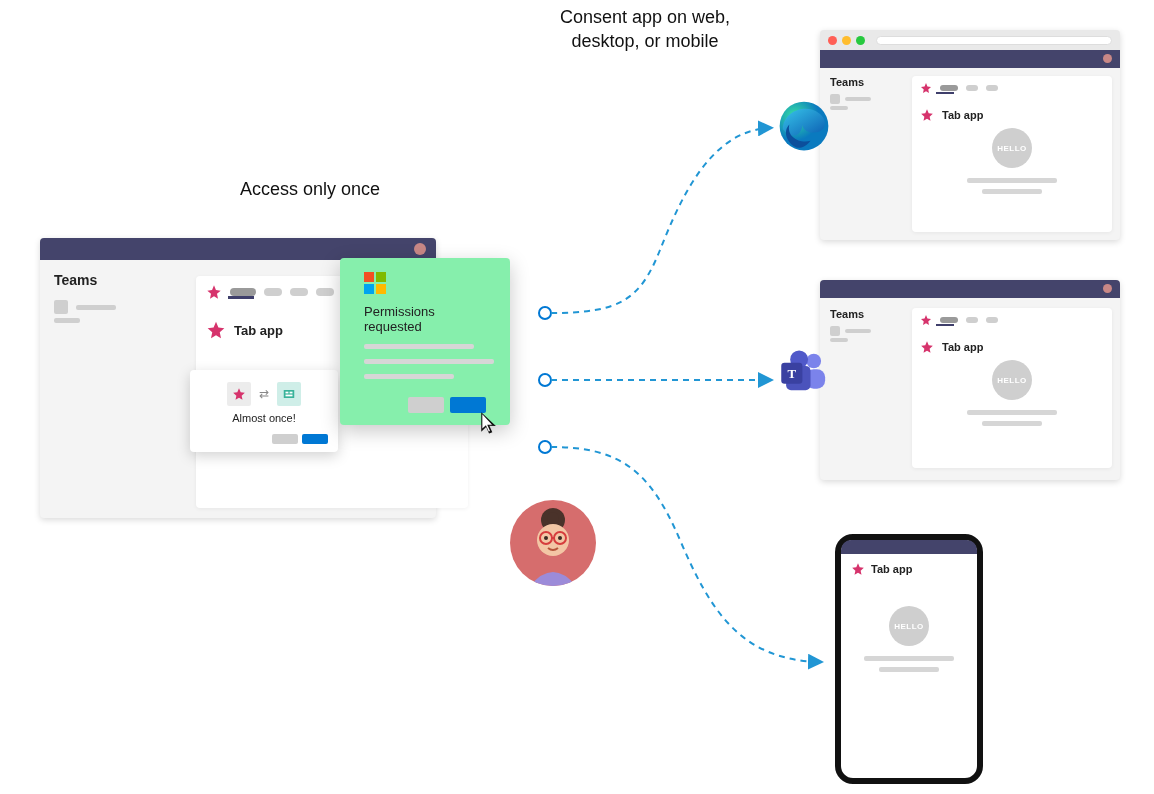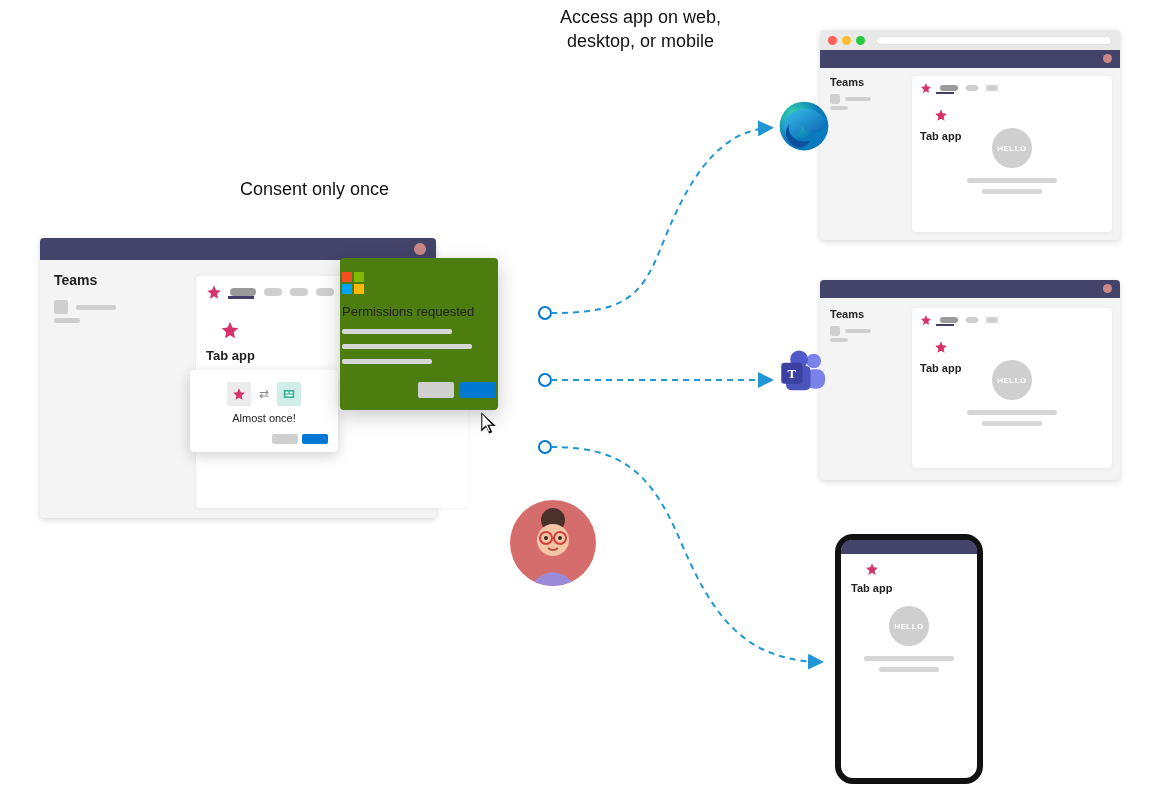--- a/index.html
+++ b/index.html
@@ -22,34 +22,34 @@
   .tab-panel { position: absolute; left: 156px; top: 38px; width: 272px; height: 232px; background: #fff; border-radius: 4px; box-shadow: 0 1px 4px rgba(0,0,0,.06); }
   .tabstrip { position: absolute; top: 8px; left: 10px; display: flex; align-items: center; gap: 8px; }
   .star { width: 16px; height: 16px; }
   .star svg { width: 100%; height: 100%; display: block; }
   .pill { height: 8px; border-radius: 4px; background: #cfcfcf; }
   .pill.p1 { width: 26px; background: #9a9a9a; }
   .pill.p2 { width: 18px; }
   .pill.p3 { width: 18px; }
   .pill.p4 { width: 18px; }
   .tab-under { position: absolute; top: 20px; left: 32px; width: 26px; height: 3px; background: #3f3f6b; }
-  .tab-title { position: absolute; left: 10px; top: 44px; display: flex; align-items: center; gap: 8px; flex-direction: column; }
+  .tab-title { position: absolute; left: 10px; top: 44px; display: flex; align-items: center; gap: 8px; }
   .tab-title .star { width: 20px; height: 20px; }
   .tab-title .label { font-size: 13px; font-weight: 700; color: #222; }
 
   .almost { position: absolute; left: 190px; top: 370px; width: 148px; background: #fff; border-radius: 4px; box-shadow: 0 4px 14px rgba(0,0,0,.18); padding: 12px 10px 8px; }
   .almost .iconrow { display: flex; gap: 8px; align-items: center; justify-content: center; }
   .iconbox { width: 24px; height: 24px; background: #ececec; display: flex; align-items: center; justify-content: center; border-radius: 2px; }
   .swap { color: #888; font-size: 12px; }
   .almost .cap { text-align: center; font-size: 11px; margin-top: 6px; color: #222; }
   .almost .btns { display: flex; gap: 4px; justify-content: flex-end; margin-top: 10px; }
   .btn-gray { width: 26px; height: 10px; background: #cfcfcf; border-radius: 2px; }
   .btn-blue { width: 26px; height: 10px; background: #0078d4; border-radius: 2px; }
 
-  .perm { position: absolute; left: 340px; top: 258px; width: 158px; background: #4d7c0f; border-radius: 4px; box-shadow: 0 6px 20px rgba(0,0,0,.22); padding: 14px 2px 12px; }
+  .perm { position: absolute; left: 340px; top: 258px; width: 170px; background: #86efac; border-radius: 4px; box-shadow: 0 6px 20px rgba(0,0,0,.22); padding: 14px 24px 12px; }
   .mslogo { width: 22px; height: 22px; display: grid; grid-template-columns: 10px 10px; grid-template-rows: 10px 10px; gap: 2px; }
   .mslogo div:nth-child(1){ background:#f25022; } .mslogo div:nth-child(2){ background:#7fba00; }
   .mslogo div:nth-child(3){ background:#00a4ef; } .mslogo div:nth-child(4){ background:#ffb900; }
   .perm .title { font-size: 13px; margin-top: 10px; color: #222; }
   .perm .line { height: 5px; background: #d6d6d6; border-radius: 2px; margin-top: 10px; }
   .perm .line.l1 { width: 110px; } .perm .line.l2 { width: 130px; } .perm .line.l3 { width: 90px; }
   .perm .btns { display: flex; gap: 6px; justify-content: flex-end; margin-top: 18px; }
   .perm .btn-gray { width: 36px; height: 16px; }
   .perm .btn-blue { width: 36px; height: 16px; }
   .cursor { position: absolute; left: 478px; top: 410px; }
@@ -122,22 +122,22 @@
 <body>
 
 <svg width="0" height="0" style="position:absolute">
   <defs>
     <symbol id="star" viewBox="0 0 24 24">
         <path fill="#d6336c" d="M12 2l2.9 6.9L22 10l-5.5 4.8L18 22l-6-3.6L6 22l1.5-7.2L2 10l7.1-1.1z"></path>
       </symbol>
   </defs>
 </svg>
 
-<div class="heading" style="left:240px;top:177px;">Consent only once</div>
-<div class="heading" style="left:560px;top:5px;white-space:pre-line;">Access app on web,
+<div class="heading" style="left:240px;top:177px;">Access only once</div>
+<div class="heading" style="left:560px;top:5px;white-space:pre-line;">Consent app on web,
 desktop, or mobile</div>
 
 <div class="win-consent">
   <div class="title-bar-purple">
       <div class="dot"></div>
     </div>
   <div class="teams-header">Teams</div>
   <div class="side-item s1">
       <div class="sq"></div>
       <div class="ln"></div>

